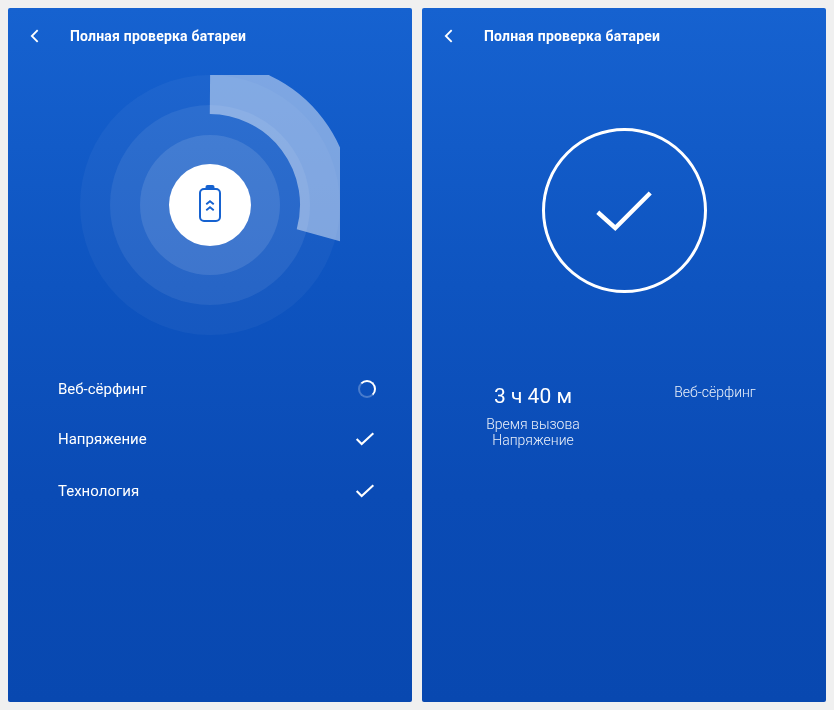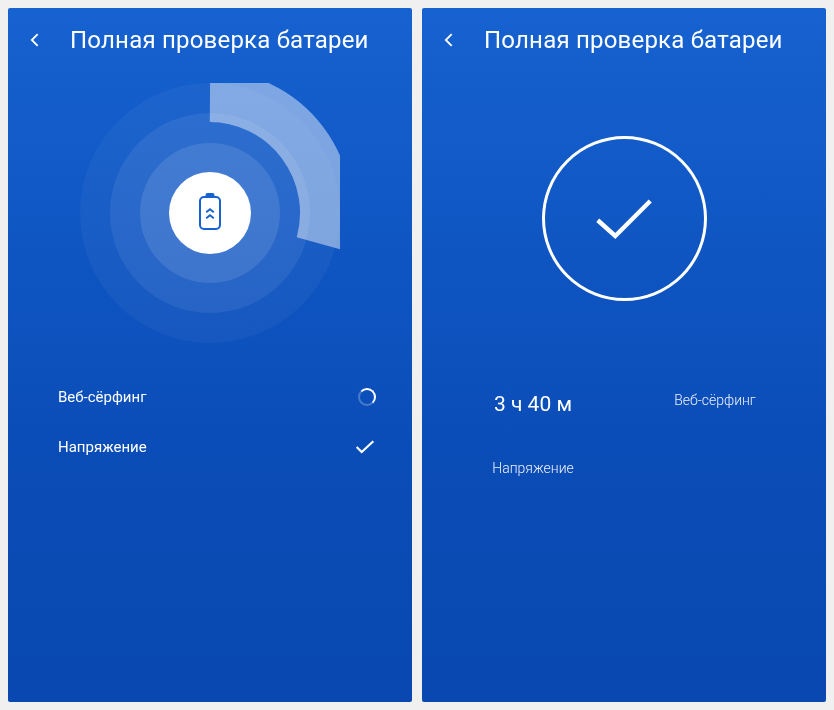--- a/index.html
+++ b/index.html
@@ -32,22 +32,22 @@
   .back-arrow {
     width: 20px;
     height: 20px;
     display: flex;
     align-items: center;
     justify-content: center;
     cursor: pointer;
   }
   .back-arrow svg { stroke: #fff; stroke-width: 2.2; fill: none; }
   .title {
-    font-size: 24px;
-    font-weight: 400;
+    font-size: 14px;
+    font-weight: 700;
     letter-spacing: 0.2px;
   }
   
   .graphic-zone {
     height: 290px;
     position: relative;
     display: flex;
     align-items: center;
     justify-content: center;
   }
@@ -146,21 +146,20 @@
     border: 3px solid #fff;
     border-radius: 50%;
     display: flex;
     align-items: center;
     justify-content: center;
   }
   .done-circle svg { stroke:#fff; stroke-width:5; fill:none; width:70px; height:55px; }
   .stats {
     display: grid;
     grid-template-columns: 1fr 1fr;
-    row-gap: 36px;
     padding: 24px 20px 0 20px;
     text-align: center;
   }
   .stat .value {
     font-size: 21px;
     font-weight: 400;
     margin-bottom: 8px;
     display: flex;
     align-items: baseline;
     justify-content: center;
@@ -221,20 +220,28 @@
       <span class="status-icon spinner"></span>
     </div>
     <div class="check-row">
       <span class="label">Напряжение</span>
       <span class="status-icon check">
         <svg viewBox="0 0 24 18">
             <path d="M2 9 L8 15 L22 2"></path>
           </svg>
       </span>
     </div>
+    <div class="check-row">
+      <span class="label">Технология</span>
+      <span class="status-icon check">
+        <svg viewBox="0 0 24 18">
+            <path d="M2 9 L8 15 L22 2"></path>
+          </svg>
+      </span>
+    </div>
   </div>
 </div>
 
 <div class="phone">
   <div class="header">
     <div class="back-arrow">
       <svg viewBox="0 0 24 24">
         <path d="M14 5l-7 7 7 7"></path>
       </svg>
     </div>
@@ -247,20 +254,21 @@
         <path d="M10 32 L30 50 L70 10"></path>
       </svg>
     </div>
   </div>
 
   <div class="stats">
     <div class="stat">
       <div class="value">
         <span>3 ч 40 м</span>
       </div>
+      <div class="caption">Время вызова</div>
     </div>
     <div class="stat">
       <div class="caption">Веб-сёрфинг</div>
     </div>
     <div class="stat">
       <div class="caption">Напряжение</div>
     </div>
   </div>
 </div>
 

